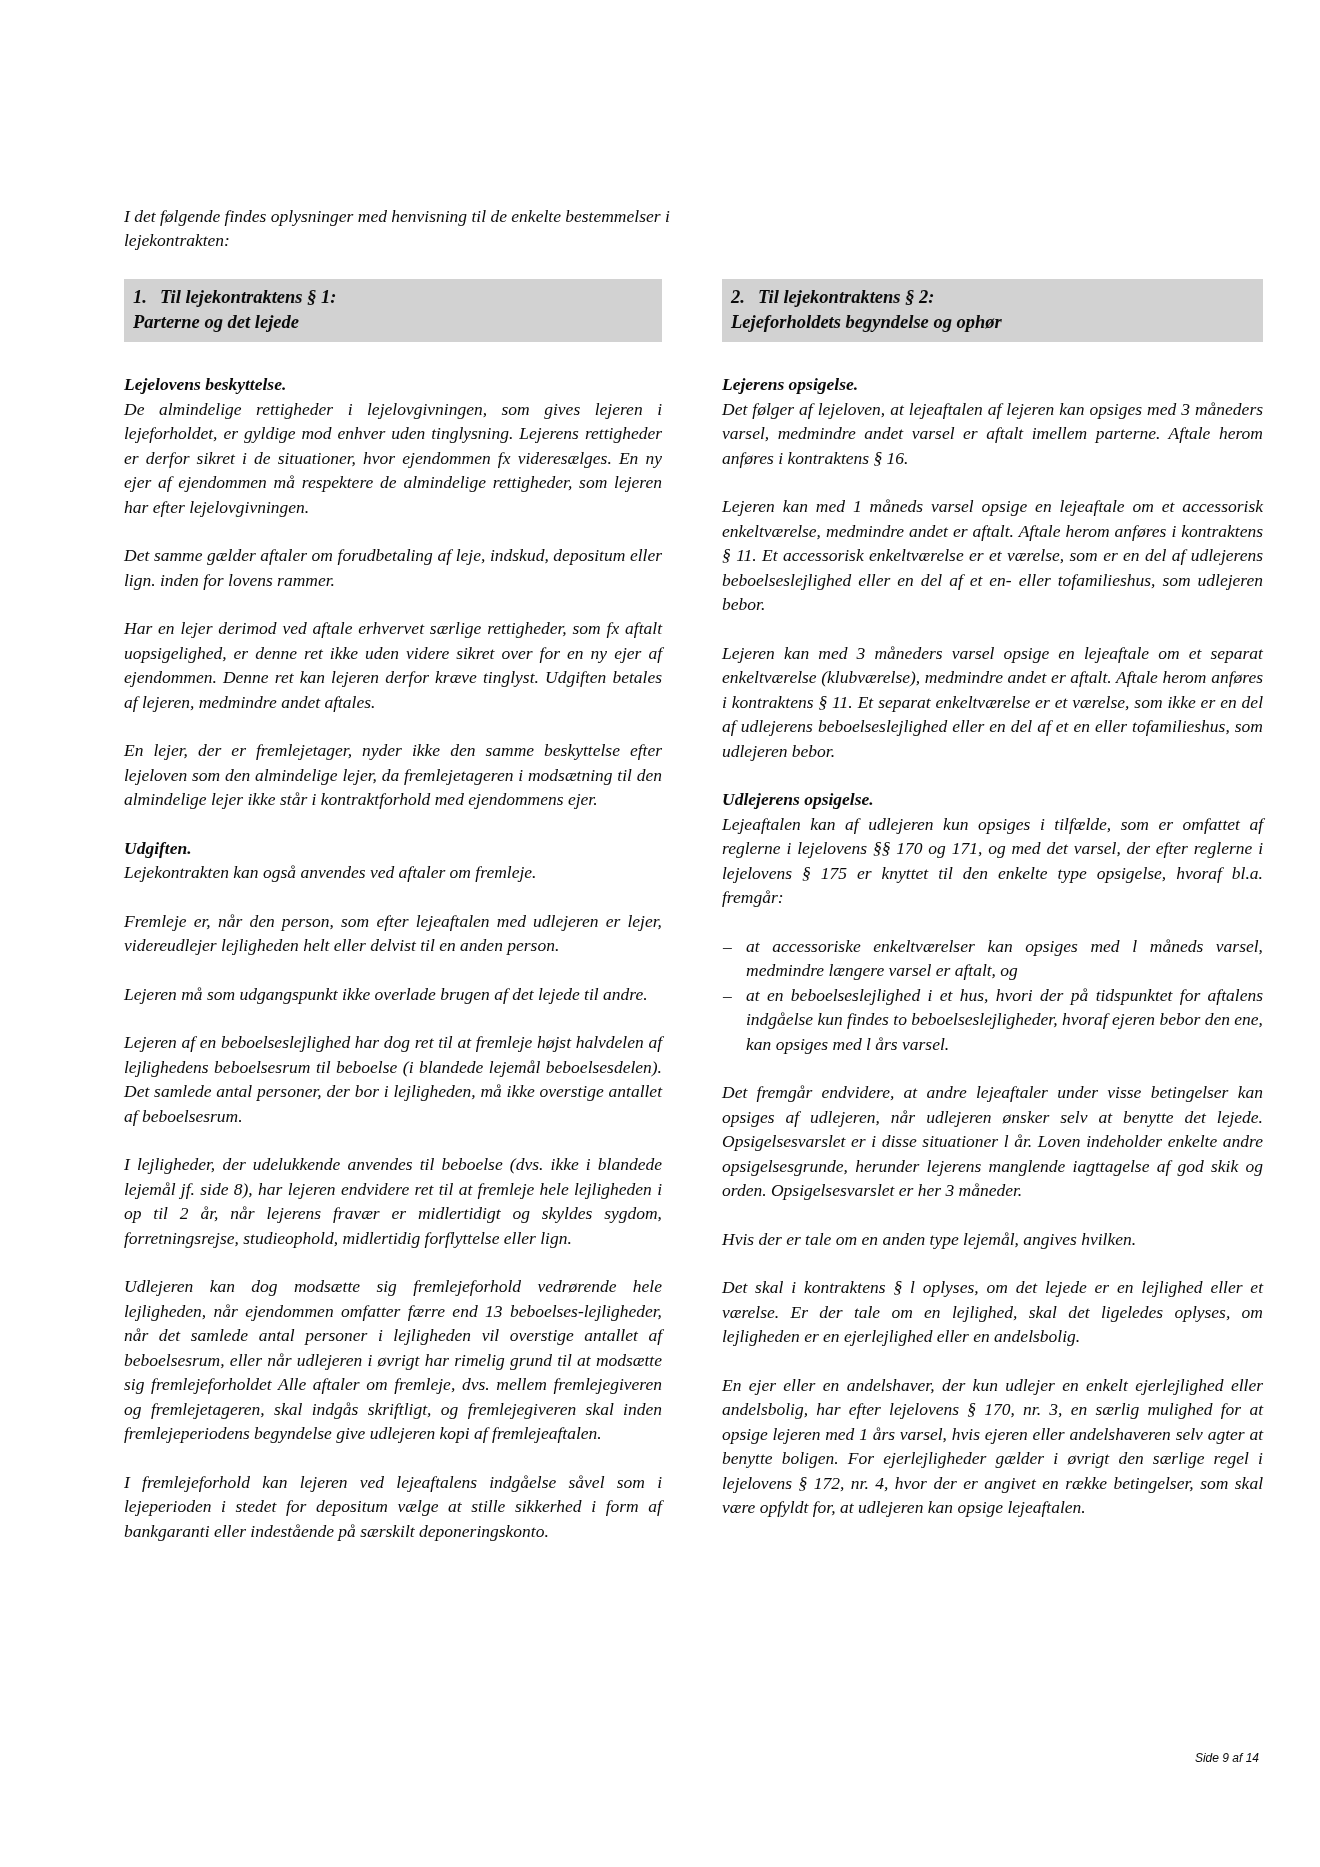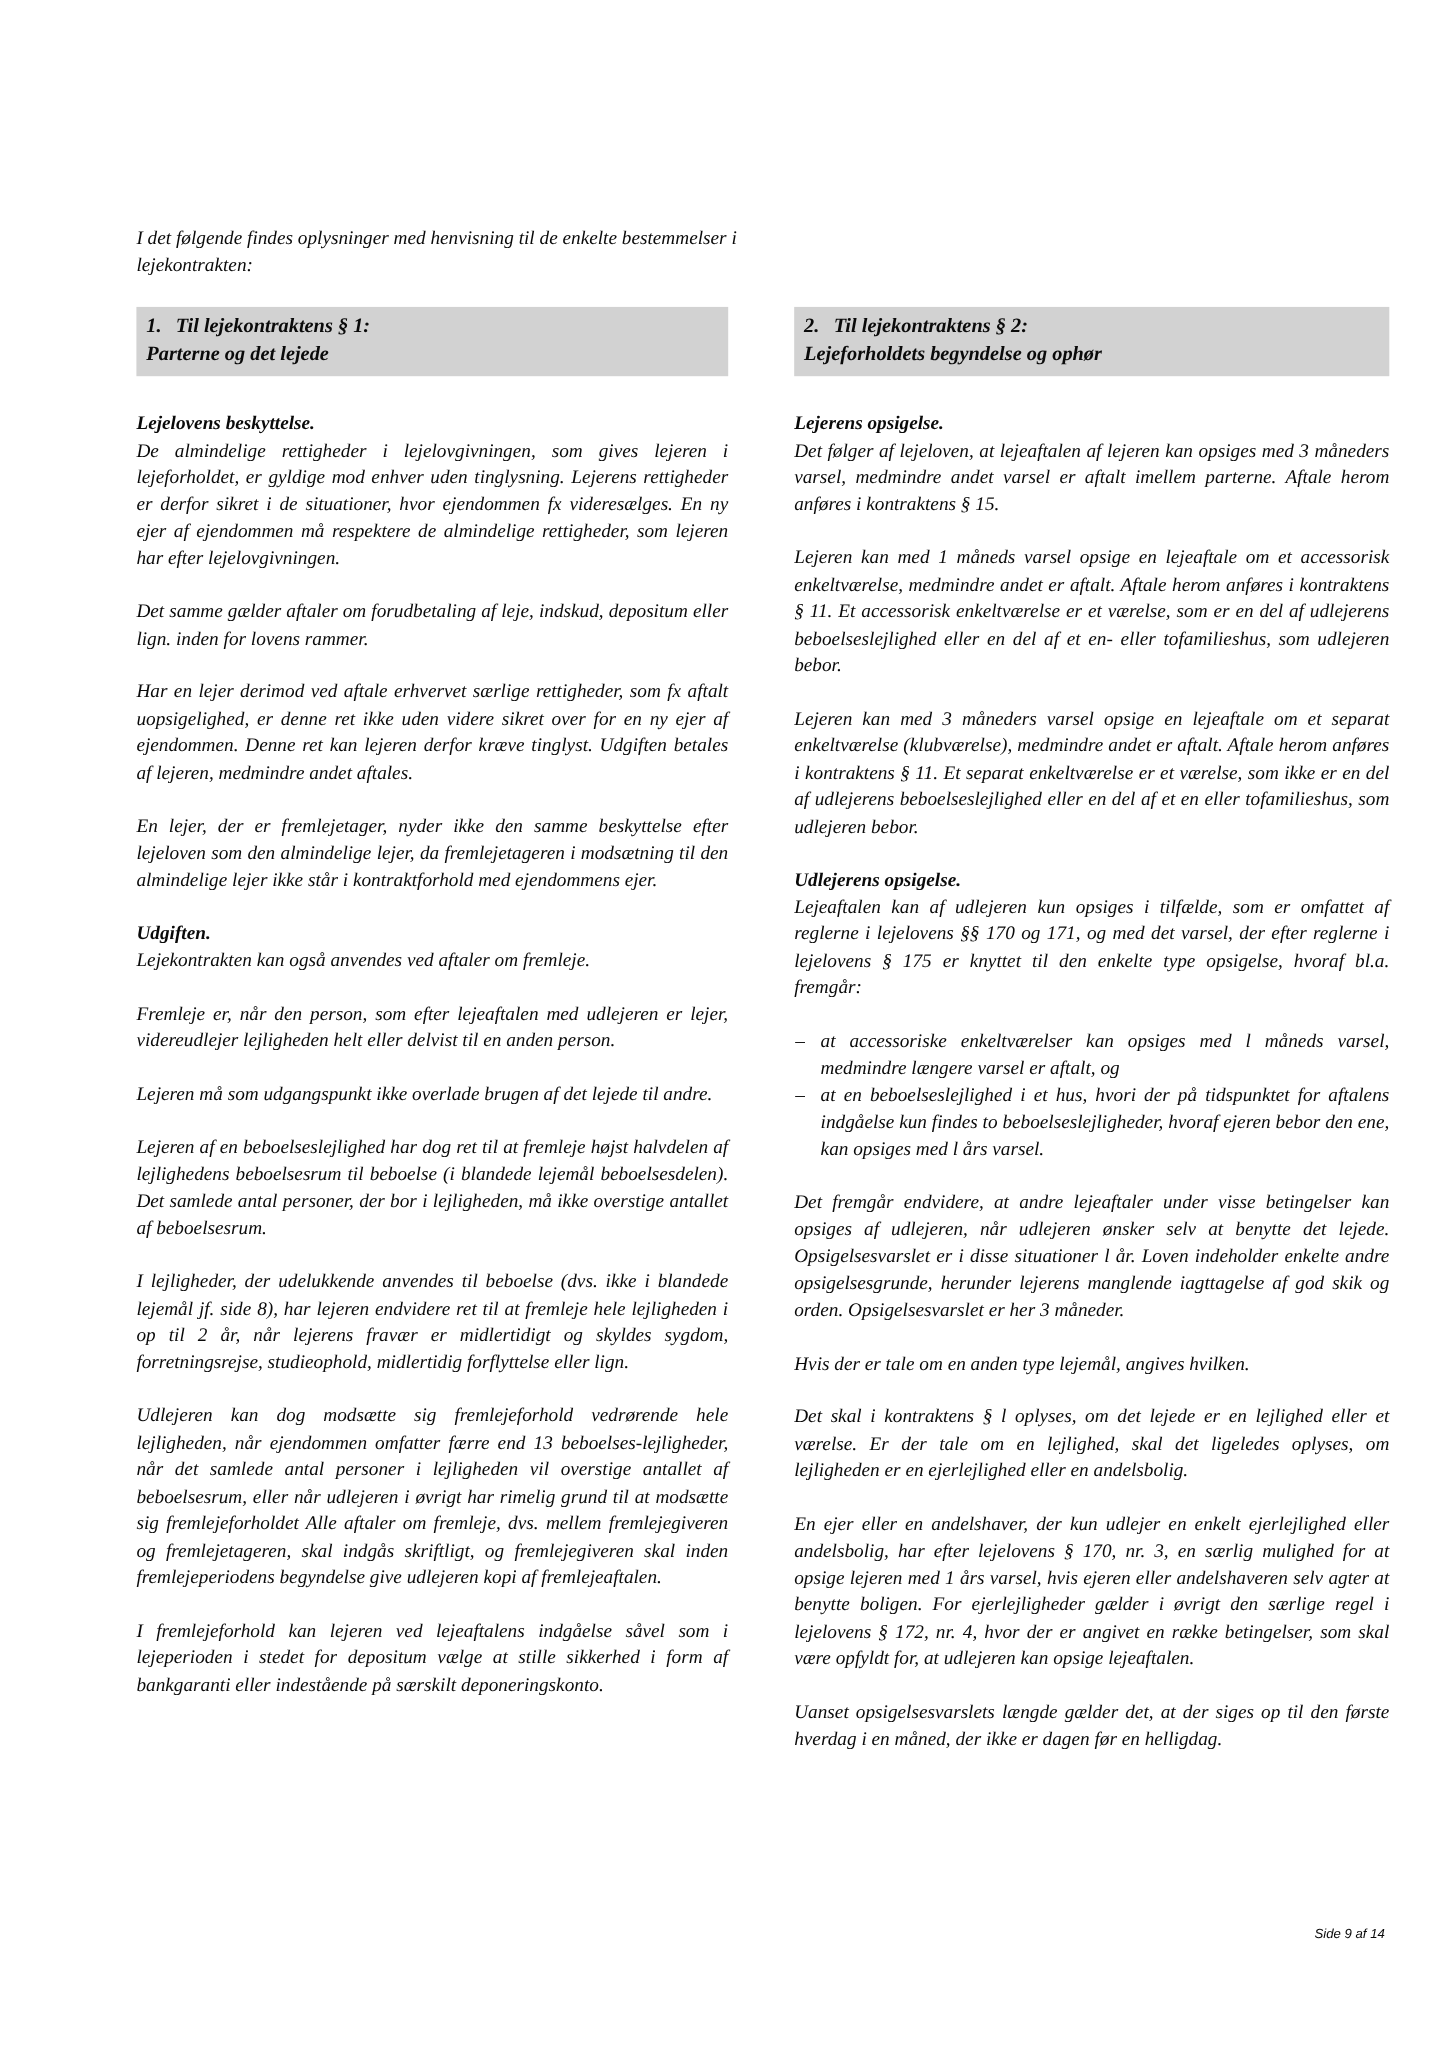--- a/index.html
+++ b/index.html
@@ -112,38 +112,37 @@
     </div>
   </div>
 
   <div class="col col-right">
     <div class="section-header">
       <div><span class="hdr-num">2.</span><span>Til lejekontraktens § 2:</span></div>
       <div>Lejeforholdets begyndelse og ophør</div>
     </div>
     <div class="col-body">
       <p class="heading">Lejerens opsigelse.</p>
-      <p class="para">Det følger af lejeloven, at lejeaftalen af lejeren kan opsiges med 3 måneders varsel, medmindre andet varsel er aftalt imellem parterne. Aftale herom anføres i kontraktens § 15.</p>
+      <p class="para">Det følger af lejeloven, at lejeaftalen af lejeren kan opsiges med 3 måneders varsel, medmindre andet varsel er aftalt imellem parterne. Aftale herom anføres i kontraktens § 16.</p>
       <p class="para">Lejeren kan med 1 måneds varsel opsige en lejeaftale om et accessorisk enkeltværelse, medmindre andet er aftalt. Aftale herom anføres i kontraktens § 11. Et accessorisk enkeltværelse er et værelse, som er en del af udlejerens beboelseslejlighed eller en del af et en- eller tofamilieshus, som udlejeren bebor.</p>
       <p class="para">Lejeren kan med 3 måneders varsel opsige en lejeaftale om et separat enkeltværelse (klubværelse), medmindre andet er aftalt. Aftale herom anføres i kontraktens § 11. Et separat enkeltværelse er et værelse, som ikke er en del af udlejerens beboelseslejlighed eller en del af et en eller tofamilieshus, som udlejeren bebor.</p>
       <p class="heading">Udlejerens opsigelse.</p>
       <p class="para">Lejeaftalen kan af udlejeren kun opsiges i tilfælde, som er omfattet af reglerne i lejelovens §§ 170 og 171, og med det varsel, der efter reglerne i lejelovens § 175 er knyttet til den enkelte type opsigelse, hvoraf bl.a. fremgår:</p>
       <div class="bullets">
         <div class="bullet">
           <span class="dash">–</span>
           <span>at accessoriske enkeltværelser kan opsiges med l måneds varsel, medmindre længere varsel er aftalt, og</span>
         </div>
         <div class="bullet">
           <span class="dash">–</span>
           <span>at en beboelseslejlighed i et hus, hvori der på tidspunktet for aftalens indgåelse kun findes to beboelseslejligheder, hvoraf ejeren bebor den ene, kan opsiges med l års varsel.</span>
         </div>
       </div>
       <p class="para">Det fremgår endvidere, at andre lejeaftaler under visse betingelser kan opsiges af udlejeren, når udlejeren ønsker selv at benytte det lejede. Opsigelsesvarslet er i disse situationer l år. Loven indeholder enkelte andre opsigelsesgrunde, herunder lejerens manglende iagttagelse af god skik og orden. Opsigelsesvarslet er her 3 måneder.</p>
       <p class="para">Hvis der er tale om en anden type lejemål, angives hvilken.</p>
       <p class="para">Det skal i kontraktens § l oplyses, om det lejede er en lejlighed eller et værelse. Er der tale om en lejlighed, skal det ligeledes oplyses, om lejligheden er en ejerlejlighed eller en andelsbolig.</p>
       <p class="para">En ejer eller en andelshaver, der kun udlejer en enkelt ejerlejlighed eller andelsbolig, har efter lejelovens § 170, nr. 3, en særlig mulighed for at opsige lejeren med 1 års varsel, hvis ejeren eller andelshaveren selv agter at benytte boligen. For ejerlejligheder gælder i øvrigt den særlige regel i lejelovens § 172, nr. 4, hvor der er angivet en række betingelser, som skal være opfyldt for, at udlejeren kan opsige lejeaftalen.</p>
-      <p class="para last">Uanset opsigelsesvarslets længde gælder det, at der siges op til den første hverdag i en måned, der ikke er dagen før en helligdag.</p>
     </div>
   </div>
 
   <div class="footer-pagenum">Side 9 af 14</div>
 
 </div>
 
 </body></html>

